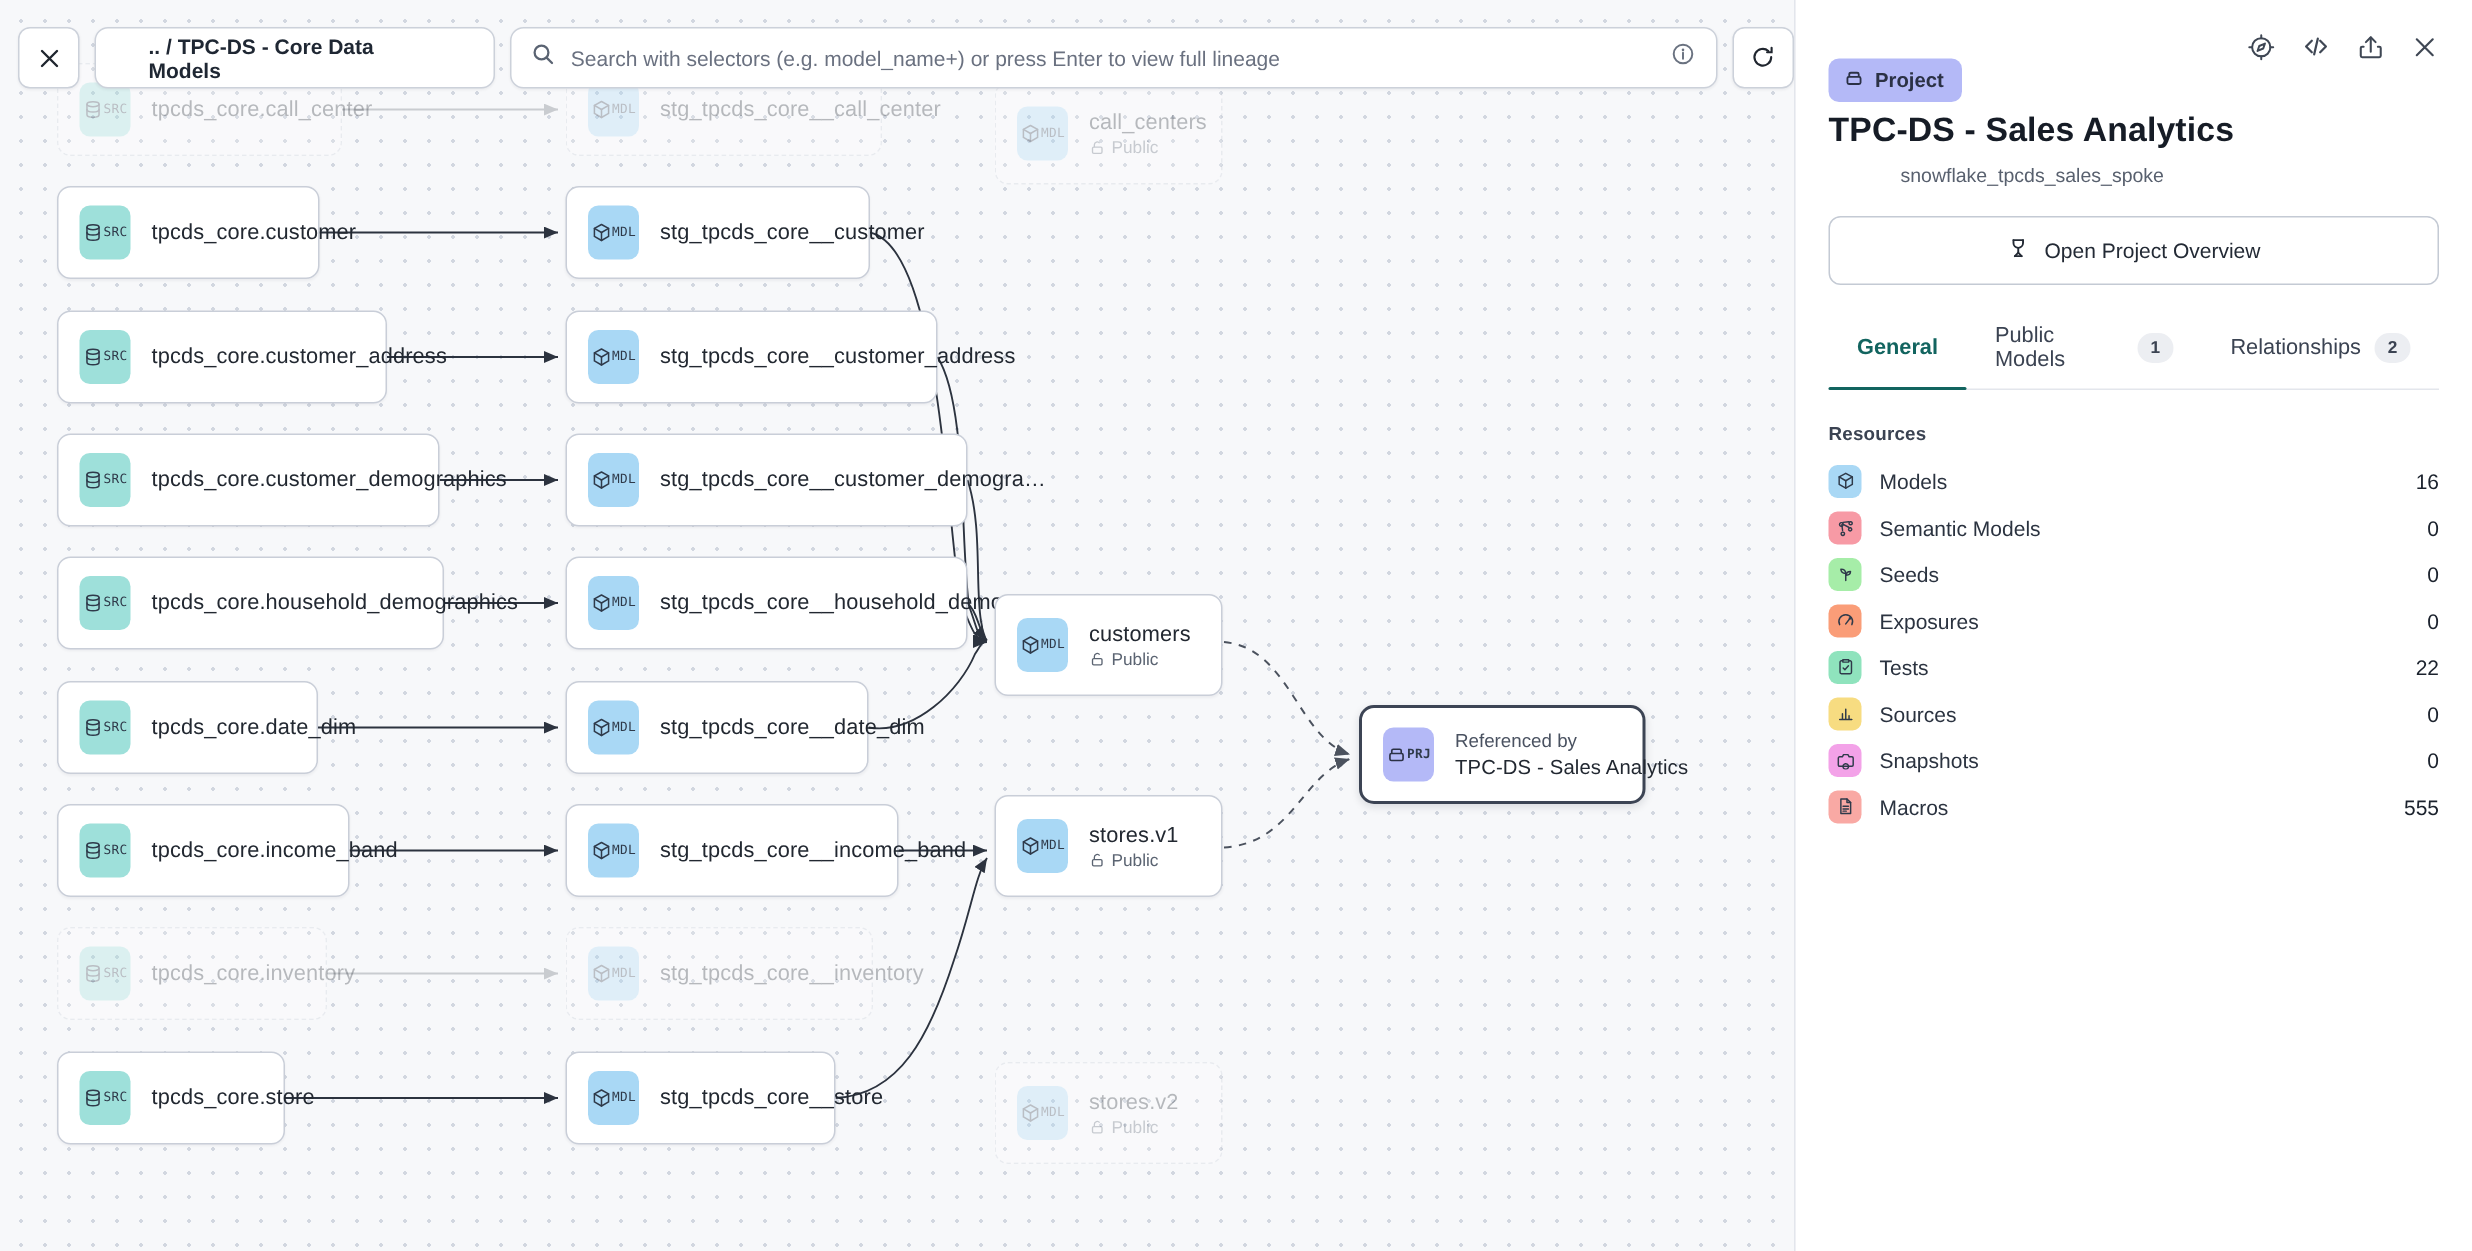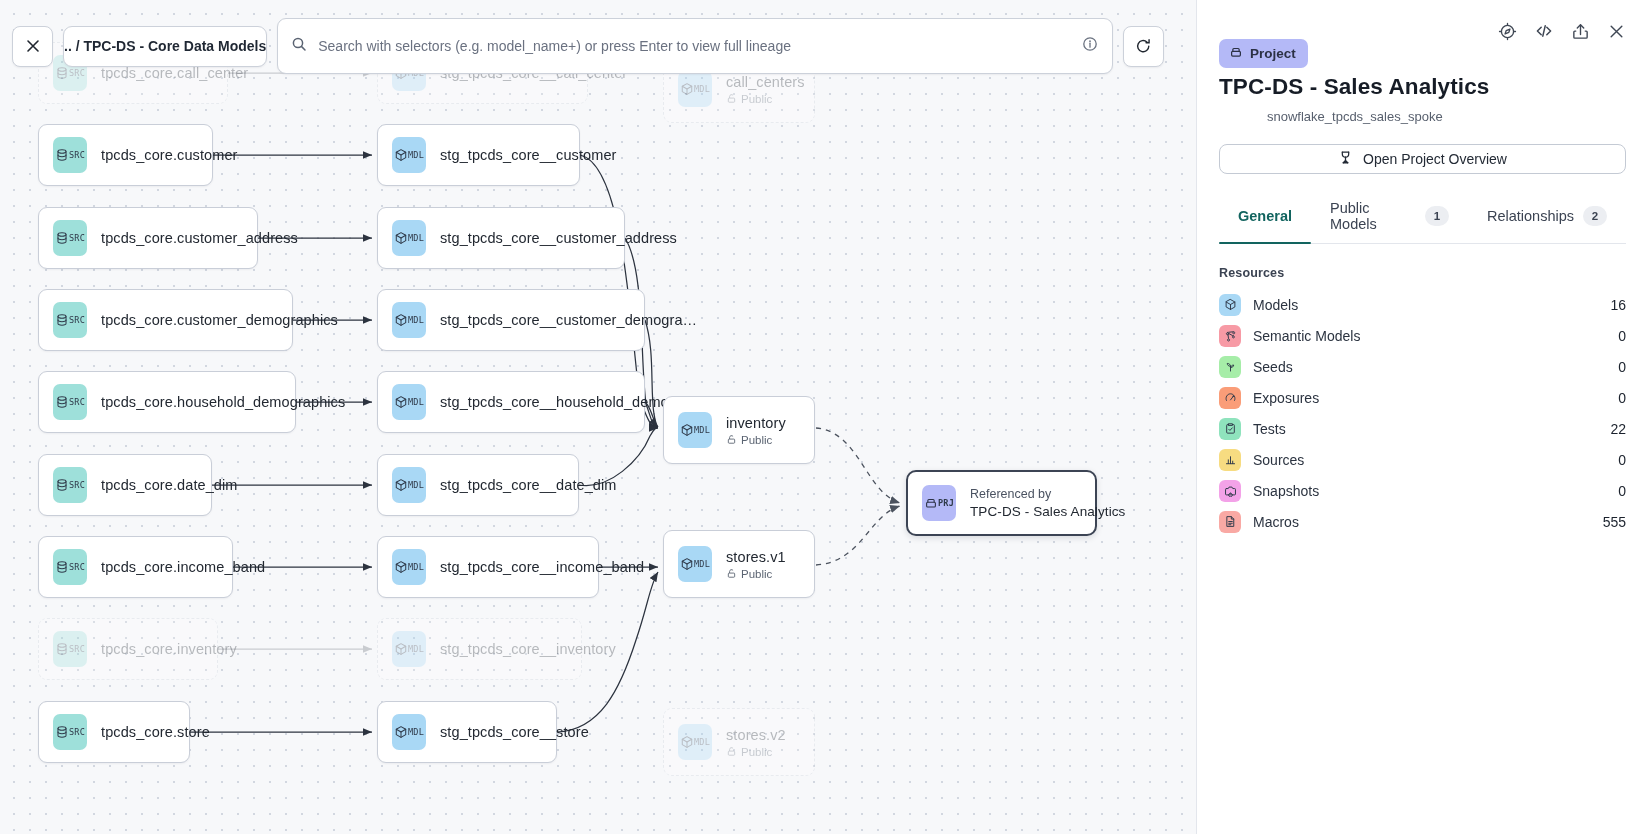--- a/index.html
+++ b/index.html
@@ -91,31 +91,31 @@
   .tb-btn {
     height: 41px; min-width: 41px;
     background: #ffffff;
     border: 1px solid #ccd1da;
     border-radius: 8px;
     display: flex; align-items: center; justify-content: center;
     box-shadow: 0 1px 2px rgba(16,24,40,.06);
     cursor: pointer;
   }
   #breadcrumb {
-    height: 41px; padding: 0 0;
+    height: 41px; padding: 0 35px;
     background: #ffffff;
     border: 1px solid #ccd1da;
     border-radius: 9px;
     display: flex; align-items: center;
     font-size: 14px; font-weight: 600; color: #1f2733;
     box-shadow: 0 1px 2px rgba(16,24,40,.06);
     cursor: pointer;
   }
   #searchbox {
-    height: 56px; width: 836px;
+    height: 41px; width: 836px;
     background: #ffffff;
     border: 1px solid #ccd1da;
     border-radius: 9px;
     display: flex; align-items: center;
     padding: 0 14px 0 13px;
     gap: 11px;
     box-shadow: 0 1px 2px rgba(16,24,40,.06);
   }
   #searchbox input {
     flex: 1; border: none; outline: none;
@@ -144,21 +144,21 @@
     cursor: pointer;
     margin-top: 44px;
   }
   #panel-head-actions { display: flex; align-items: center; gap: 17px; }
   .hicon { cursor: pointer; color: #3f4754; display: flex; }
 
   #panel-title { font-size: 22.5px; font-weight: 700; color: #161c26; margin-top: 12px; letter-spacing: .1px; }
   #panel-subtitle { font-size: 13px; color: #58606e; margin-top: 9px; margin-left: 48px; }
 
   #overview-btn {
-    margin-top: 20px; height: 30px;
+    margin-top: 20px; height: 46px;
     border: 1px solid #c4cad4; border-radius: 8px;
     background: #fff; cursor: pointer;
     display: flex; align-items: center; justify-content: center; gap: 10px;
     font-size: 14px; color: #232a35;
     font-family: "Liberation Sans", sans-serif;
   }
 
   #tabs { display: flex; gap: 0; margin-top: 26px; border-bottom: 1px solid #e3e6ec; }
   .tab {
     display: flex; align-items: center; gap: 9px;
@@ -499,21 +499,21 @@
         <div class="node tall" style="left: 663px; top: 396px; width: 152px;">
           <div class="badge mdl">
             <svg width="14" height="14" viewBox="0 0 16 16" fill="none" stroke="#2f3a4a" stroke-width="1.15" stroke-linecap="round" stroke-linejoin="round">
               <path d="M8 1.9 L13.4 4.9 V11 L8 14.1 L2.6 11 V4.9 Z"></path>
               <path d="M2.6 4.9 L8 8 L13.4 4.9"></path>
               <path d="M8 8 V14.1"></path>
             </svg>
             <span class="tag">MDL</span>
           </div>
           <div class="node-text">
-            <div class="node-label">inventory</div>
+            <div class="node-label">customers</div>
             <div class="node-sub">
               <span style="display: flex;">
                 <svg width="11" height="11" viewBox="0 0 16 16" fill="none" stroke="#5b6472" stroke-width="1.3" stroke-linejoin="round">
                   <rect x="3.4" y="7.4" width="9.2" height="6" rx="1.2"></rect>
                   <path d="M5.2 7.4 V5.2 a2.8 2.8 0 0 1 5.1 -1.6"></path>
                 </svg>
               </span>
               <span>Public</span>
             </div>
           </div>

